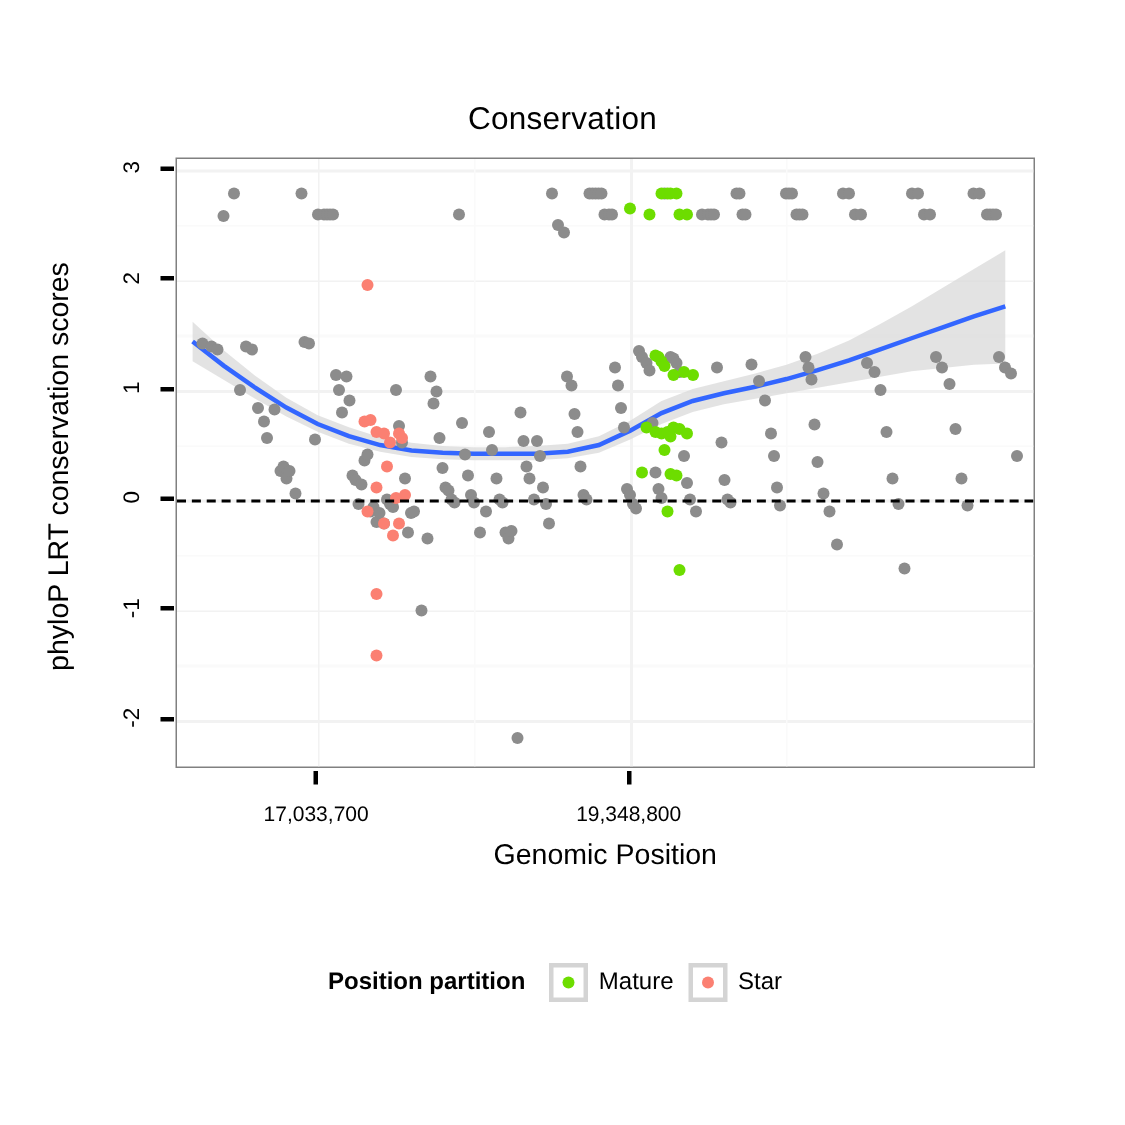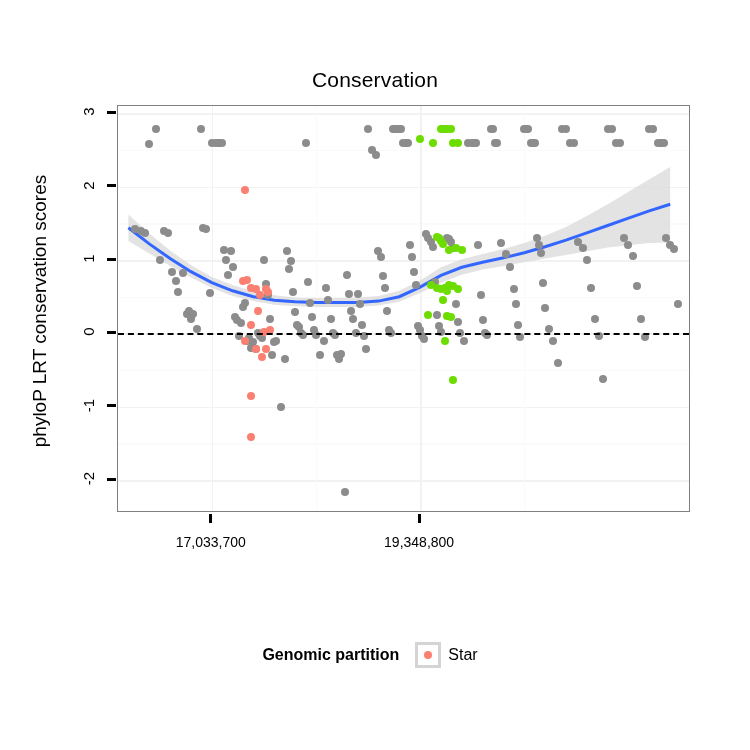--- a/index.html
+++ b/index.html
@@ -465,24 +465,31 @@
       </div>
   </div>
 
   <div id="x-axis">
       <div class="xtick-mark" style="left: 209.264px; top: 514px;"></div>
       <div class="xtick-label" style="left: 210.764px; top: 534px;">17,033,700</div>
       <div class="xtick-mark" style="left: 417.627px; top: 514px;"></div>
       <div class="xtick-label" style="left: 419.127px; top: 534px;">19,348,800</div>
     </div>
 
+  <div class="xlab">Genomic Position</div>
 
   <div id="legend">
-    <span class="legend-title">Genomic partition</span>
+    <span class="legend-title">Position partition</span>
     <span id="legend-items" style="display: flex; align-items: center;">
+        <span class="legend-item">
+          <span class="legend-key">
+            <span class="legend-dot" style="background: rgb(109, 221, 0);"></span>
+          </span>
+          <span class="legend-label">Mature</span>
+        </span>
         <span class="legend-item">
           <span class="legend-key">
             <span class="legend-dot" style="background: rgb(251, 128, 114);"></span>
           </span>
           <span class="legend-label">Star</span>
         </span>
       </span>
   </div>
 
 </div>

